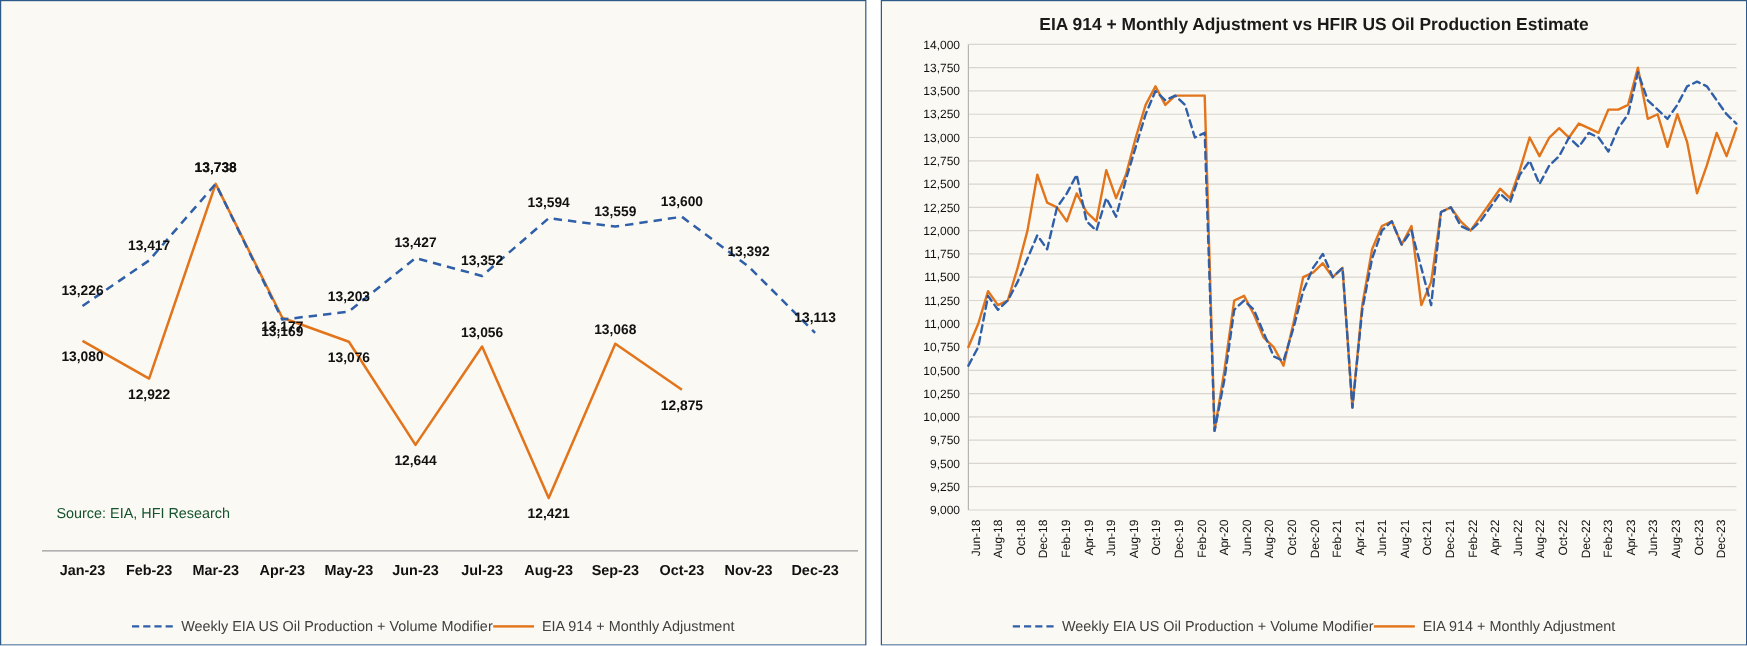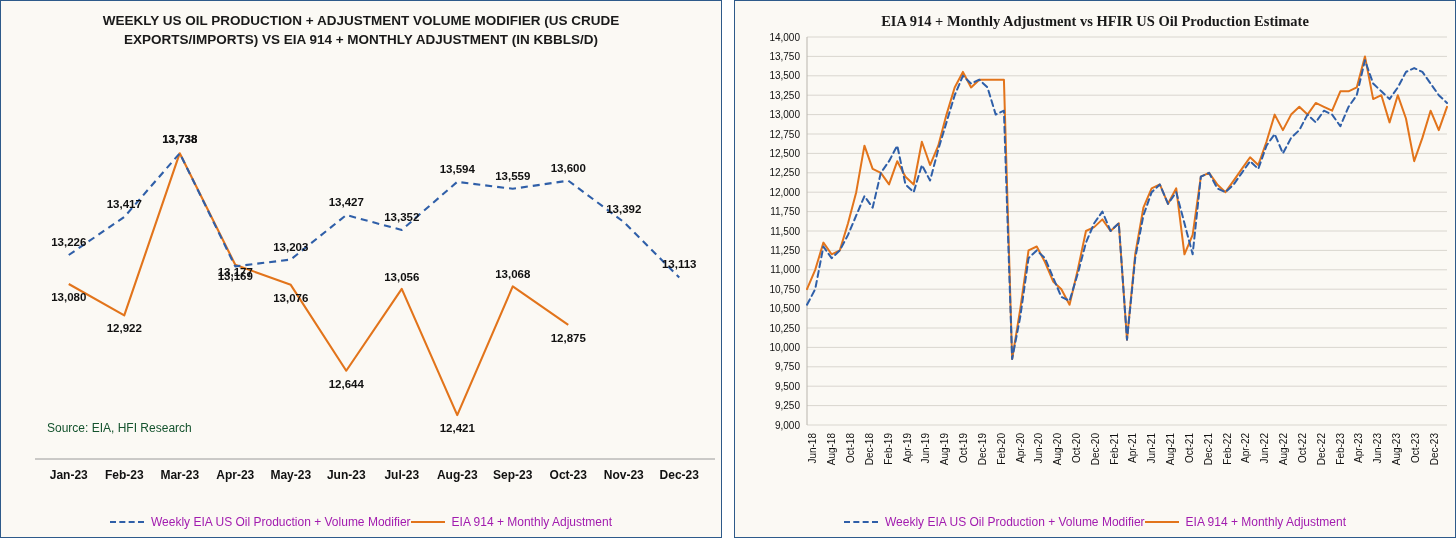--- a/index.html
+++ b/index.html
@@ -6,44 +6,43 @@
   body{width:1456px;height:538px;font-family:"Liberation Sans",sans-serif;}
   .wrap{display:flex;width:1456px;height:538px;}
   .panel{position:relative;background:#fbf9f4;border:1px solid #2e5a8a;box-sizing:border-box;}
   .panel.left{width:722px;height:538px;}
   .panel.right{width:722px;height:538px;margin-left:12px;}
   .ptitle{
     position:absolute;left:50%;transform:translateX(-50%);
     text-align:center;font-weight:bold;color:#1a1a1a;
   }
   .left .ptitle{top:10px;width:620px;font-size:13.5px;line-height:19px;}
-  .right .ptitle{top:12px;width:640px;font-size:14.5px;font-family:Liberation Serif, serif;}
+  .right .ptitle{top:12px;width:640px;font-size:14.5px;}
   svg{display:block;}
   .legend{
     position:absolute;bottom:8px;left:0;width:100%;
     display:flex;justify-content:center;align-items:center;
-    font-size:12px;color:#a21caf;
+    font-size:12px;color:#404040;
   }
   .lgi{display:flex;align-items:center;gap:7px;}
   .lgswatch{display:inline-block;width:34px;height:0;border-top-width:2.5px;border-top-style:solid;}
   .lgswatch.dash{border-top-style:dashed;border-top-color:#2f5fa8;}
   .lgswatch.solid{border-top-color:#e2741b;}
   .source{position:absolute;left:46px;top:420px;font-size:12px;color:#14532d;}
   .axlbl{font-size:12px;fill:#111;}
   .dlbl{font-size:11.5px;fill:#111;font-weight:bold;}
   .tickr{font-size:10px;fill:#111;}
   .tickrx{font-size:10px;fill:#111;}
 </style>
 </head>
 <body>
 
 <div class="wrap">
 
   <div class="panel left">
-    <div class="ptitle">WEEKLY US OIL PRODUCTION + ADJUSTMENT VOLUME MODIFIER (US CRUDE EXPORTS/IMPORTS) VS EIA 914 + MONTHLY ADJUSTMENT (IN KBBLS/D)</div>
     <div class="source">Source: EIA, HFI Research</div>
     <svg id="leftsvg" width="720" height="500">
         <line x1="34" y1="458" x2="714" y2="458" stroke="#9a9a9a" stroke-width="1"></line>
         <text x="67.75" y="478" text-anchor="middle" class="axlbl" font-weight="bold">Jan-23</text>
         <text x="123.25" y="478" text-anchor="middle" class="axlbl" font-weight="bold">Feb-23</text>
         <text x="178.75" y="478" text-anchor="middle" class="axlbl" font-weight="bold">Mar-23</text>
         <text x="234.25" y="478" text-anchor="middle" class="axlbl" font-weight="bold">Apr-23</text>
         <text x="289.75" y="478" text-anchor="middle" class="axlbl" font-weight="bold">May-23</text>
         <text x="345.25" y="478" text-anchor="middle" class="axlbl" font-weight="bold">Jun-23</text>
         <text x="400.75" y="478" text-anchor="middle" class="axlbl" font-weight="bold">Jul-23</text>

